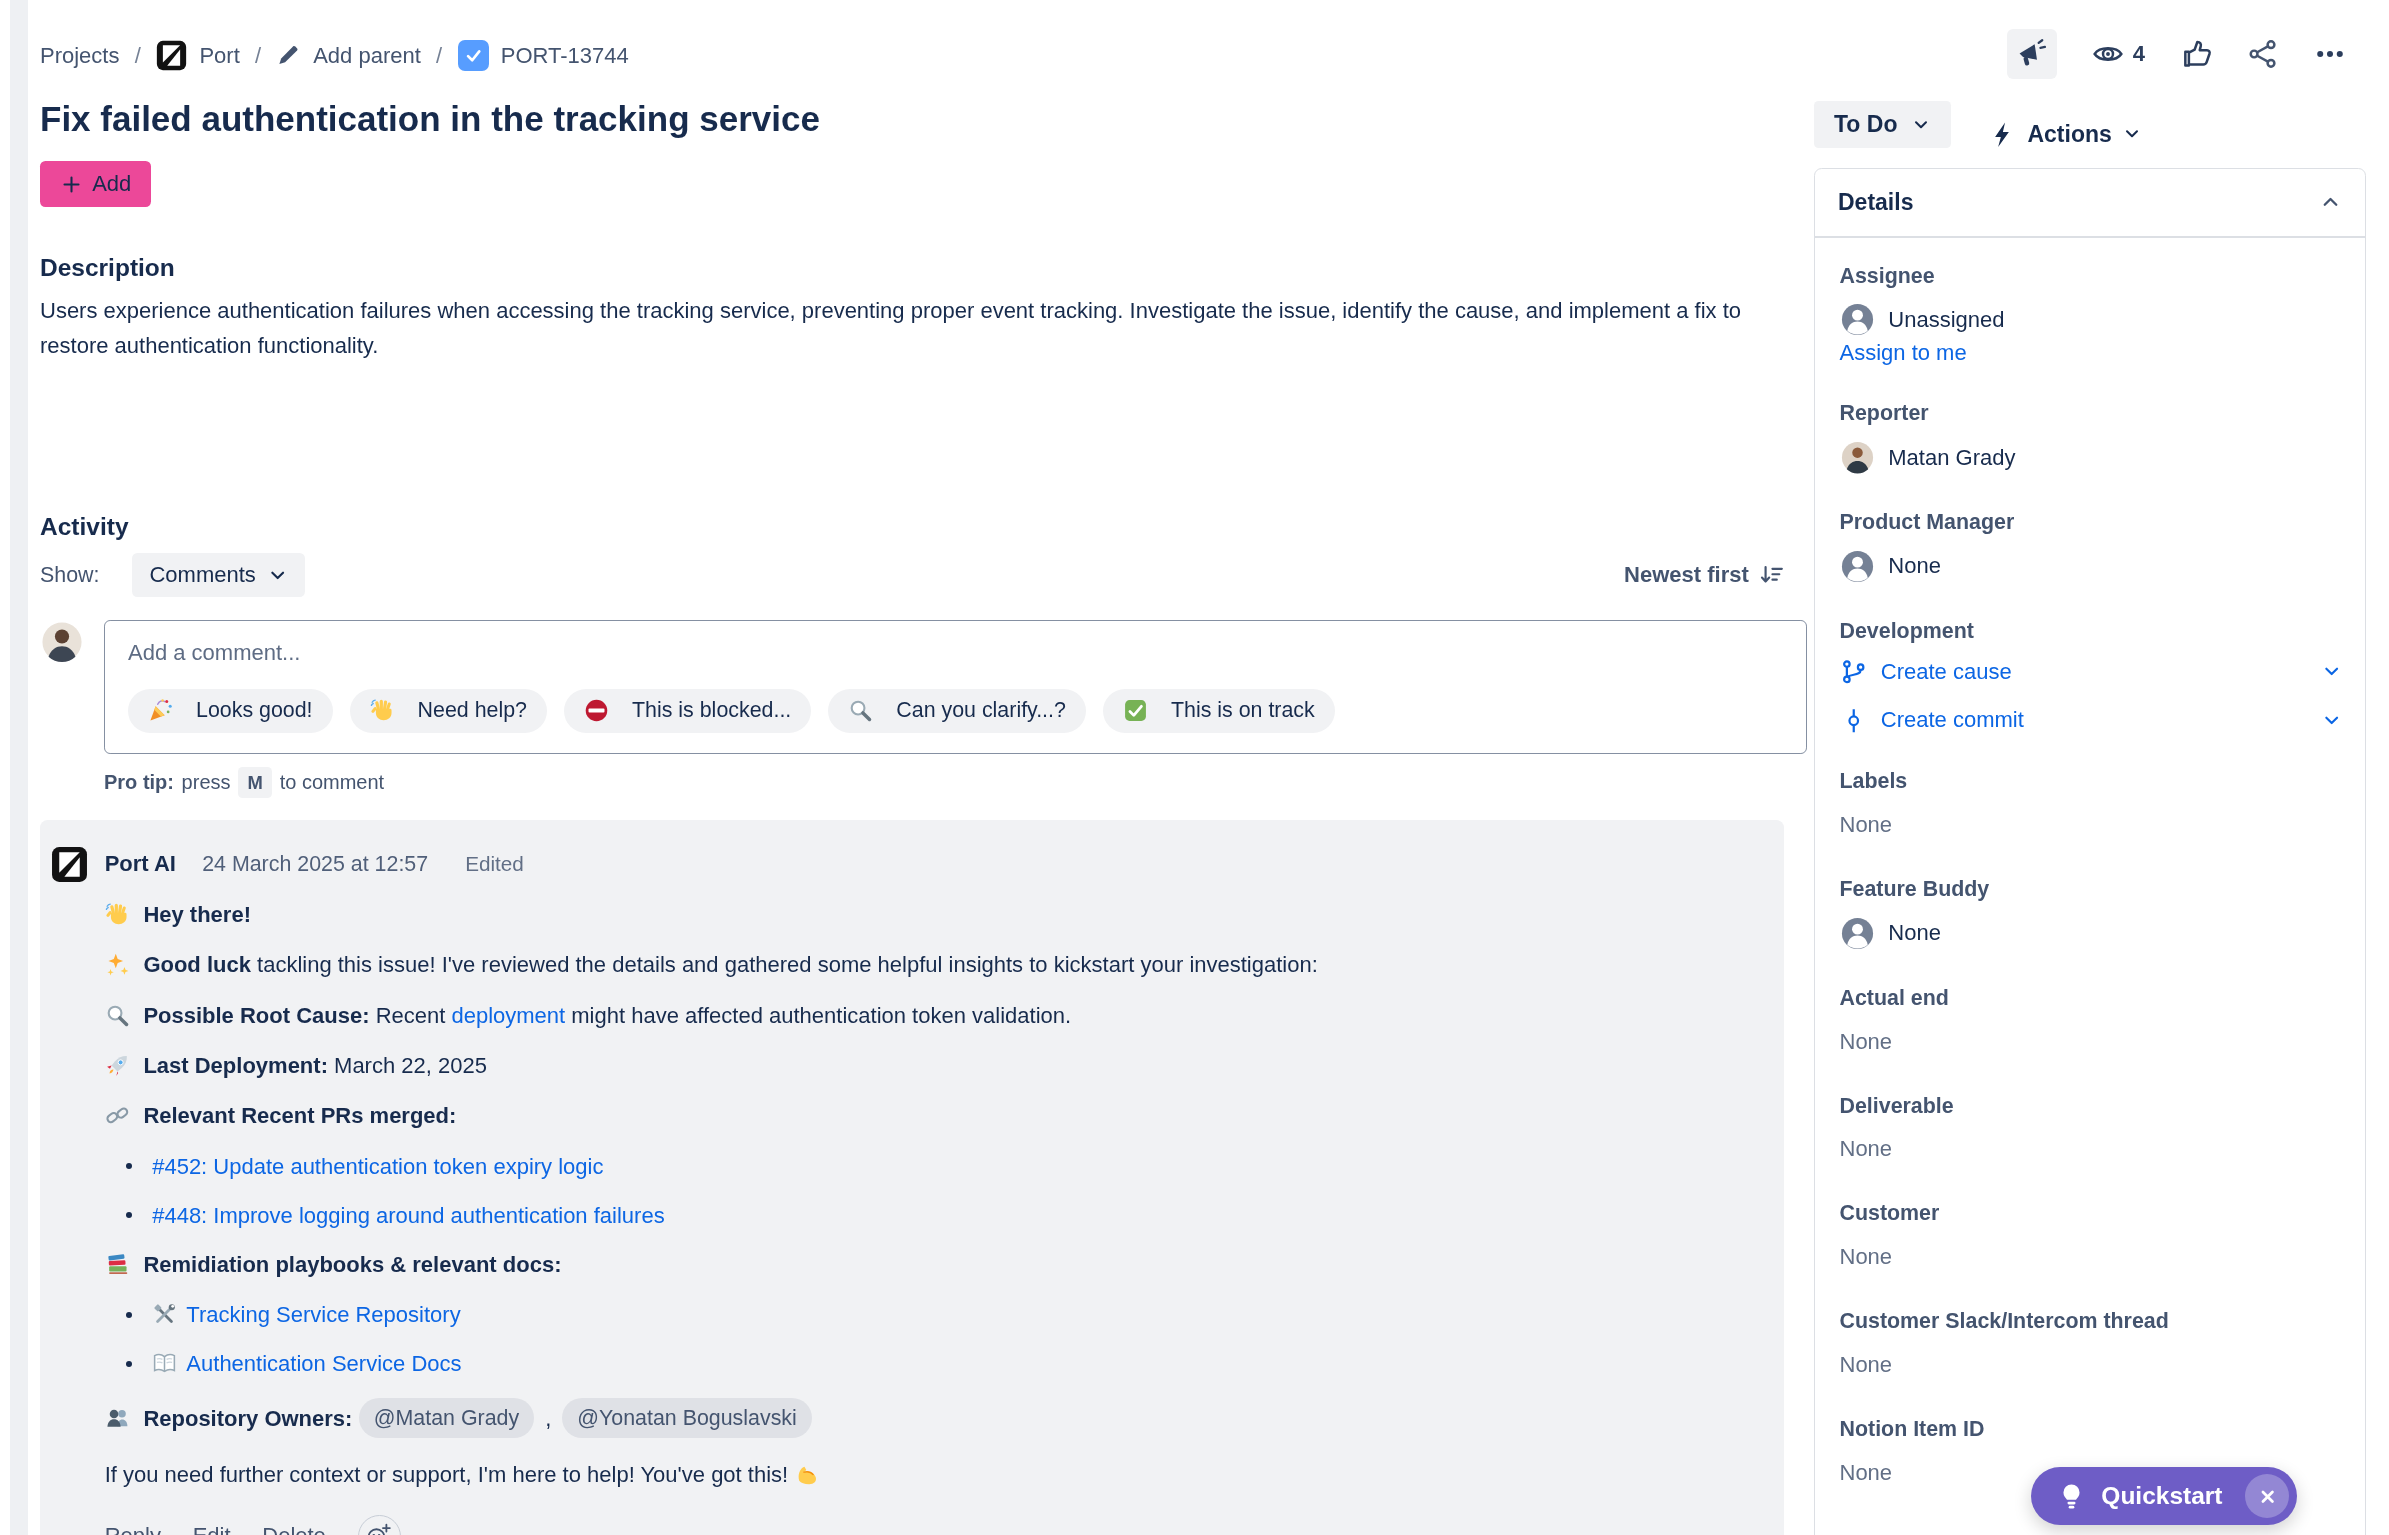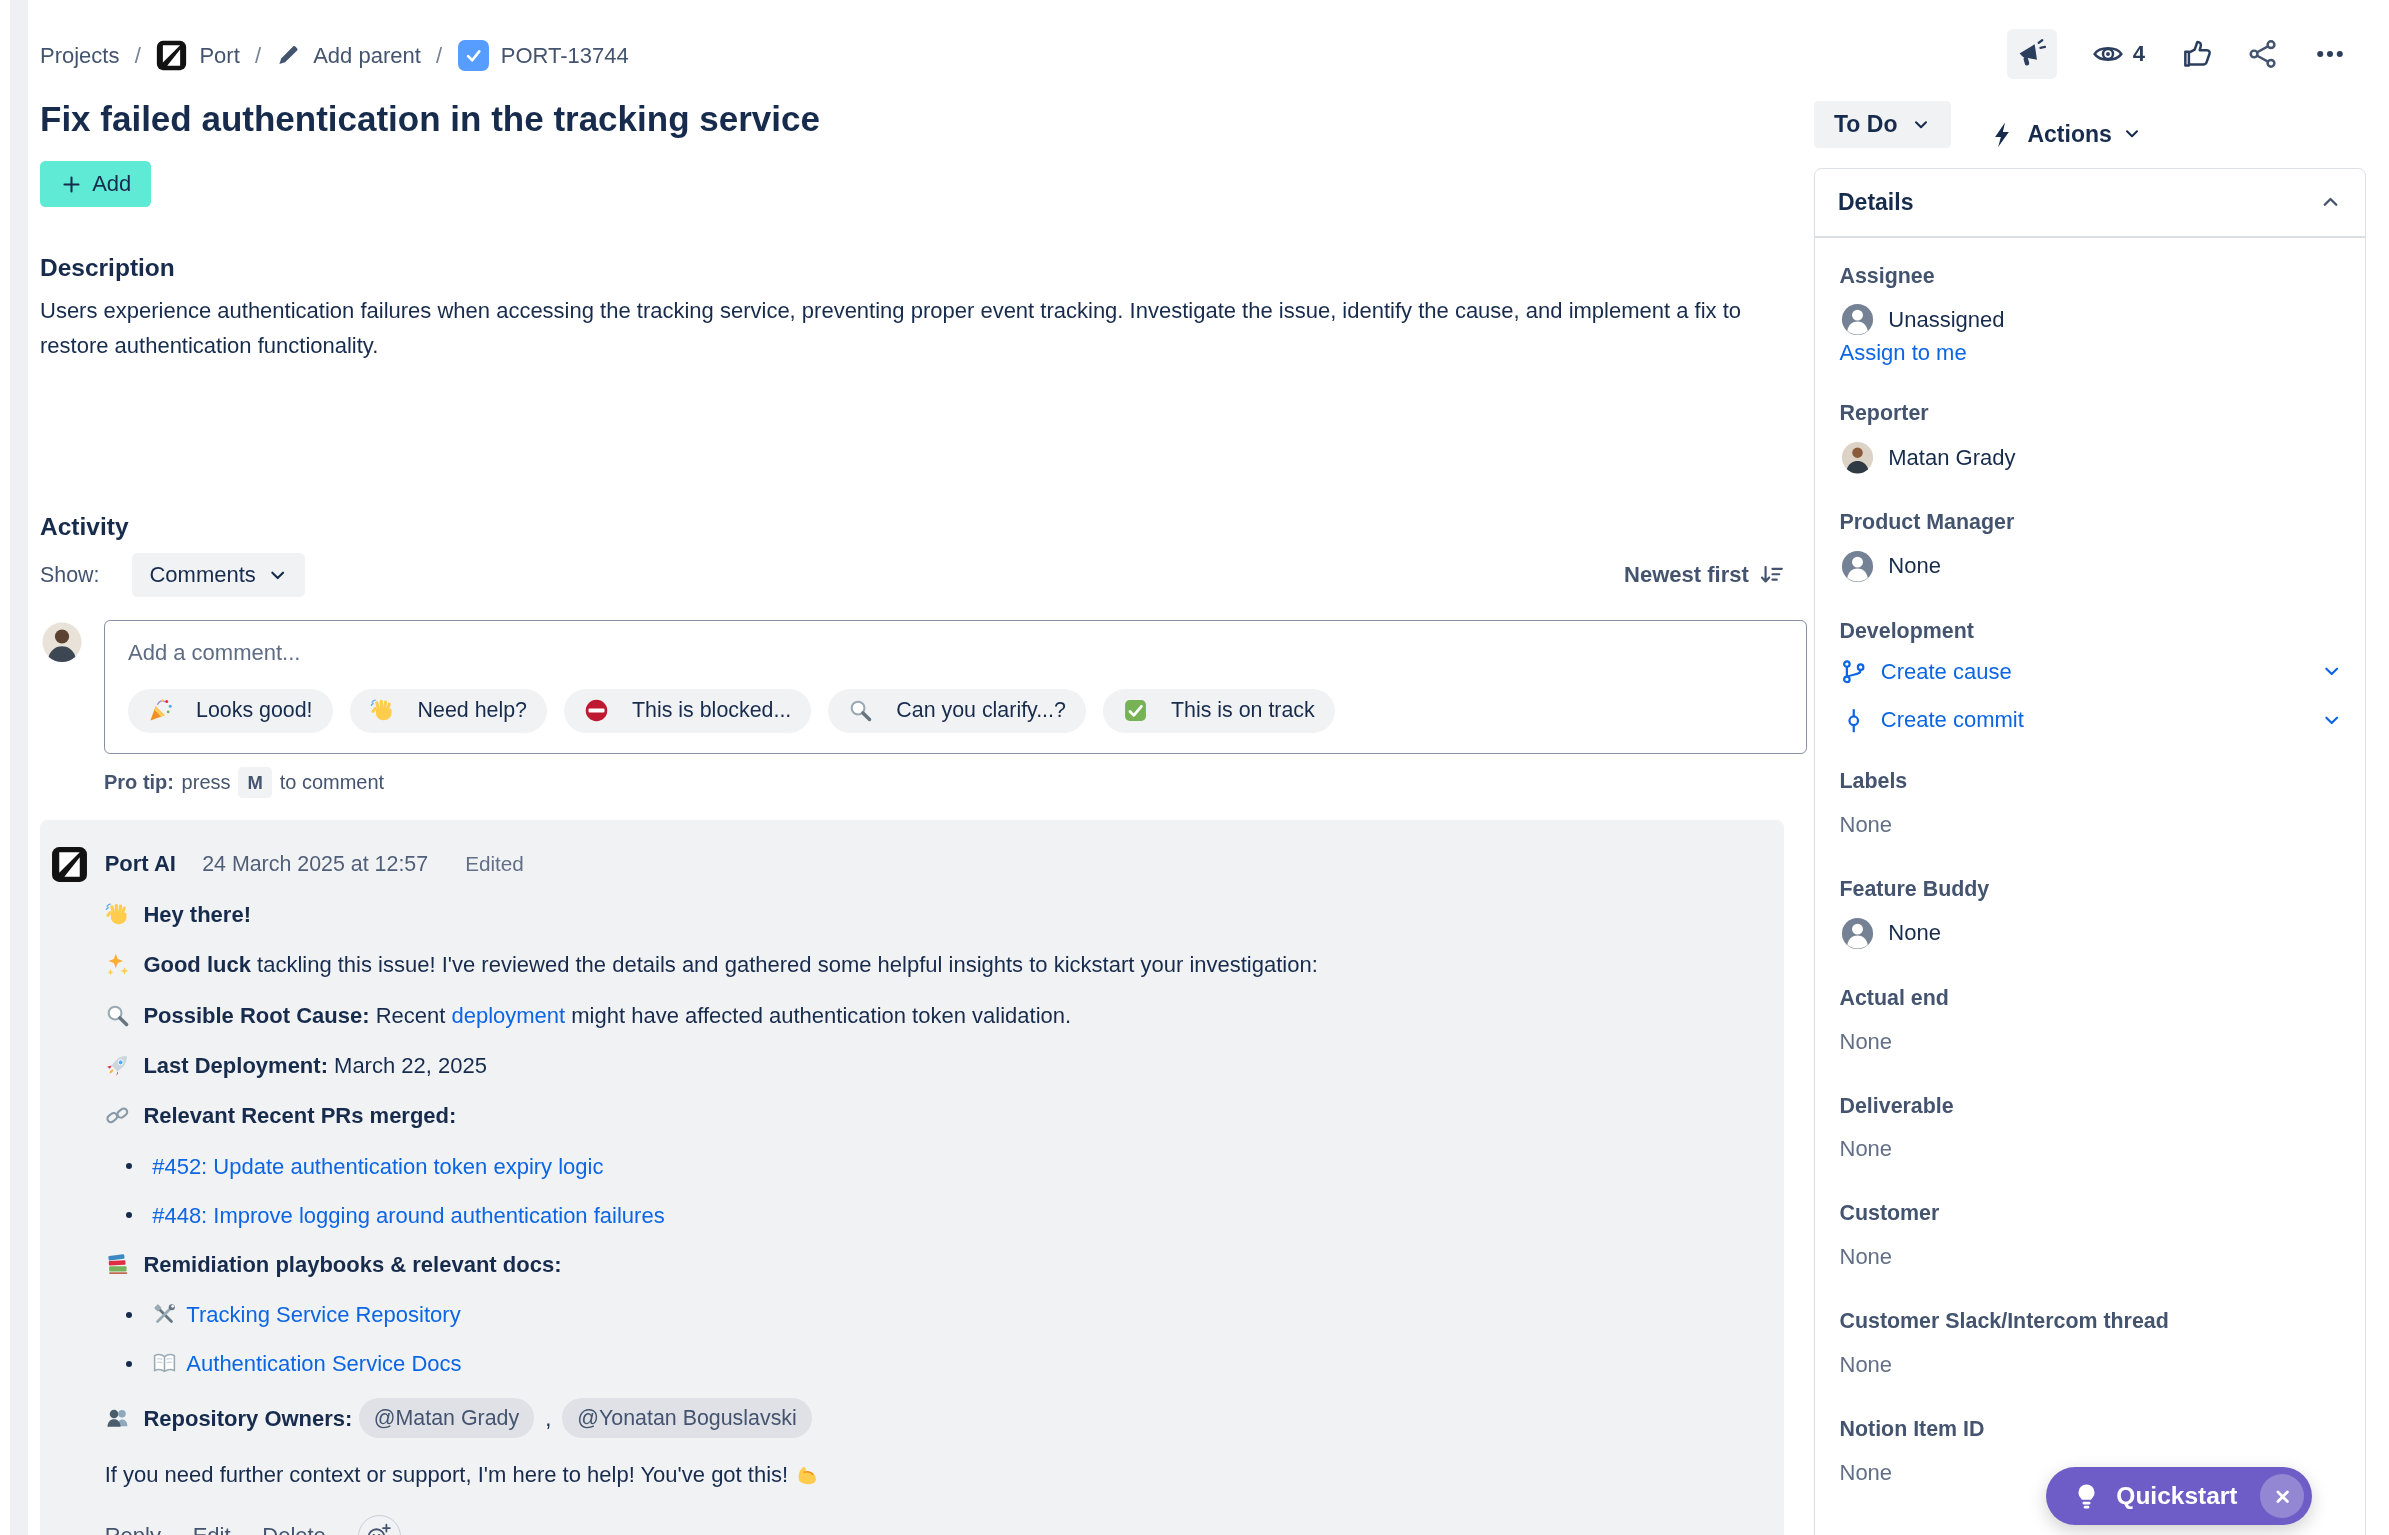--- a/index.html
+++ b/index.html
@@ -18,21 +18,21 @@
   .breadcrumb a { color:#44546f; text-decoration:none; display:inline-flex; align-items:center; gap:12.2px; cursor:pointer; }
   .crumb-sep { color:#758195; }
   .icon-16 { width:24.5px; height:24.5px; }
   .port-badge { width:31px; height:31px; }
   .task-badge { width:31px; height:31px; background:#579dff; border-radius:6.9px; display:inline-flex; align-items:center; justify-content:center; }
   .task-badge svg { width:23px; height:23px; }
 
   .page-title { margin-top:17px; font-size:35px; line-height:49px; font-weight:700; color:#172b4d; }
 
   .add-btn { margin-top:18.4px; display:inline-flex; align-items:center; gap:9.2px; height:46px;
-             padding:0 20px; background:#5eead4; border:none; border-radius:5.4px;
+             padding:0 20px; background:#ec4899; border:none; border-radius:5.4px;
              font-size:22px; font-weight:500; color:#172b4d; cursor:pointer; }
   .add-btn svg { width:23px; height:23px; }
 
   .section-h { font-size:24.5px; font-weight:700; color:#172b4d; }
   .desc-h { margin-top:47px; }
   .desc-body { margin-top:10.7px; font-size:22px; line-height:35px; color:#172b4d; max-width:1706px; }
 
   .activity-h { margin-top:150px; }
   .show-row { margin-top:12.2px; display:flex; align-items:center; }
   .show-label { font-size:21.4px; color:#44546f; margin-right:33px; }
@@ -120,21 +120,21 @@
   .f-value.gray { color:#626f86; }
   .avatar-44 { width:35px; height:35px; border-radius:50%; flex:none; }
   .f-link { font-size:22px; color:#0c66e4; text-decoration:none; cursor:pointer; display:inline-block; margin-top:3.1px; }
   .dev-row { display:flex; align-items:center; gap:13.8px; margin-bottom:21.4px; cursor:pointer; }
   .dev-row svg.gi { width:27.5px; height:27.5px; }
   .dev-row .dev-label { font-size:22px; font-weight:500; color:#0c66e4; }
   .dev-row .spacer { flex:1; }
   .dev-row svg.cv { width:21.4px; height:21.4px; }
 
   
-  .quickstart { position:absolute; right:77px; bottom:10.7px; height:58px; background:#6e5dc6;
+  .quickstart { position:absolute; right:92px; bottom:10.7px; height:58px; background:#6e5dc6;
                 border-radius:29px; display:flex; align-items:center; padding:0 7.6px 0 26px; gap:15.3px;
                 box-shadow:0 6.1px 18.4px rgba(0,0,0,.18); cursor:pointer; }
   .quickstart .bulb { width:29px; height:29px; }
   .qs-label { color:#fff; font-size:24.5px; font-weight:700; }
   .qs-close { width:44px; height:44px; border-radius:50%; background:rgba(255,255,255,.26); border:none;
               display:flex; align-items:center; justify-content:center; cursor:pointer; margin-left:7.6px; }
   .qs-close svg { width:21.4px; height:21.4px; }
 </style>
 </head>
 <body>

